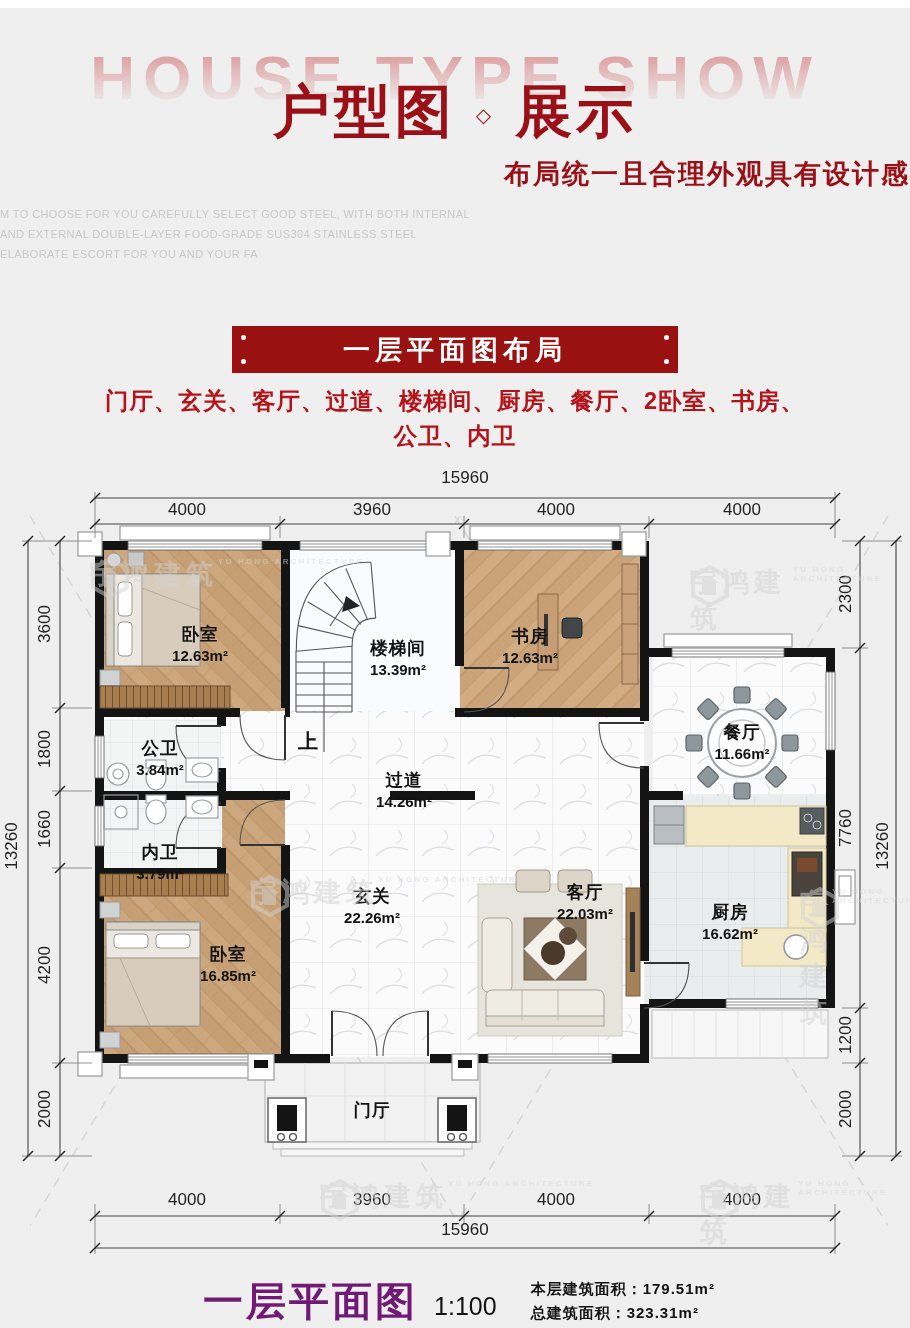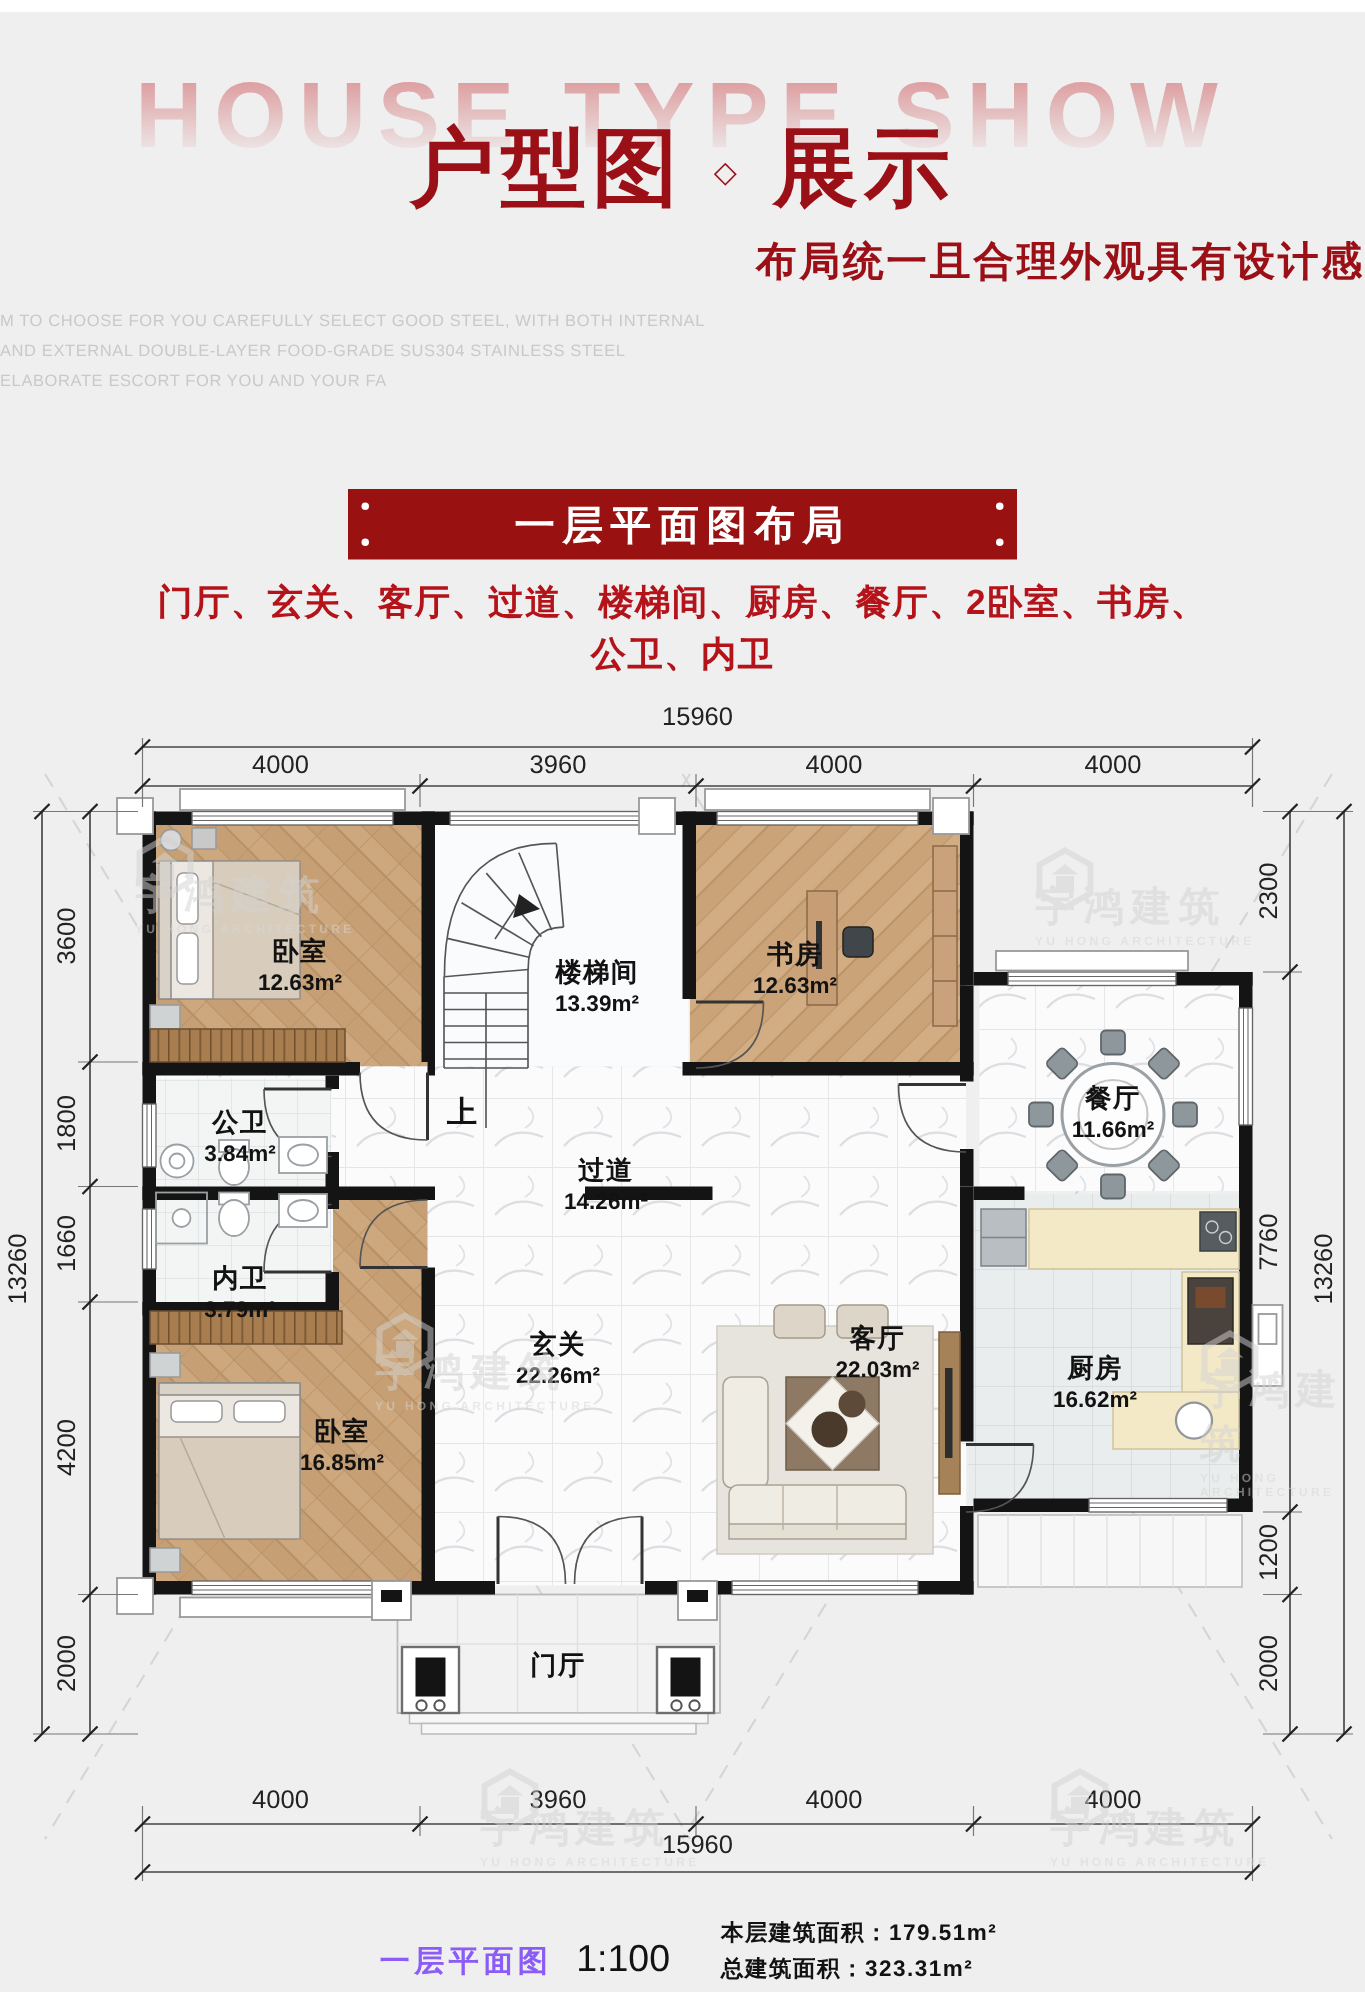--- a/index.html
+++ b/index.html
@@ -35,30 +35,30 @@
   .plan svg{position:absolute;left:0;top:0;}
   .rlabel{position:absolute;width:130px;text-align:center;font-weight:700;color:#121212;z-index:5;}
   .rlabel .rname{display:block;font-size:17.5px;letter-spacing:1px;}
   .rlabel .rarea{display:block;font-size:15px;margin-top:1px;letter-spacing:0;}
   .uplabel{position:absolute;width:48px;text-align:center;font-size:20px;font-weight:700;color:#121212;z-index:5;}
   .hdim{position:absolute;width:90px;height:20px;text-align:center;font-size:17px;color:#222;z-index:4;}
   .hdim.total{width:740px;}
   .vdim{position:absolute;width:84px;height:20px;display:flex;align-items:center;justify-content:center;
     font-size:17px;color:#222;transform:rotate(-90deg);z-index:4;}
   .wm{position:absolute;display:flex;align-items:center;gap:8px;opacity:.5;z-index:6;pointer-events:none;}
-  .wm-txt{display:flex;flex-direction:column;margin-top:22px;}
+  .wm-txt{display:flex;flex-direction:row;}
   .wm-cn{font-size:27px;font-weight:800;color:#d2d2d2;letter-spacing:5px;}
   .wm-en{font-size:8px;font-weight:600;color:#d6d6d6;letter-spacing:2.2px;margin-top:1px;}
 
   
   .footer{display:flex;justify-content:center;align-items:flex-start;gap:26px;margin-top:8px;}
   .ftitle-block{position:relative;display:flex;align-items:baseline;gap:16px;
     border-bottom:3px solid #121212;padding:0 8px 7px;}
   .ftitle-block:after{content:"";position:absolute;left:0;right:0;bottom:-7px;height:1px;background:#121212;}
-  .fname{font-size:20px;font-weight:700;color:#8b5cf6;letter-spacing:3px;margin-top:20px;}
+  .fname{font-size:40px;font-weight:700;color:#701a75;letter-spacing:3px;}
   .fscale{font-size:25px;font-weight:500;color:#121212;}
   .fareas{font-size:15px;font-weight:700;color:#121212;line-height:1.6;padding-top:3px;letter-spacing:1px;}
 </style>
 </head>
 <body>
 
 <div class="page">
   <div class="topstrip"></div>
 
   <div class="header">

